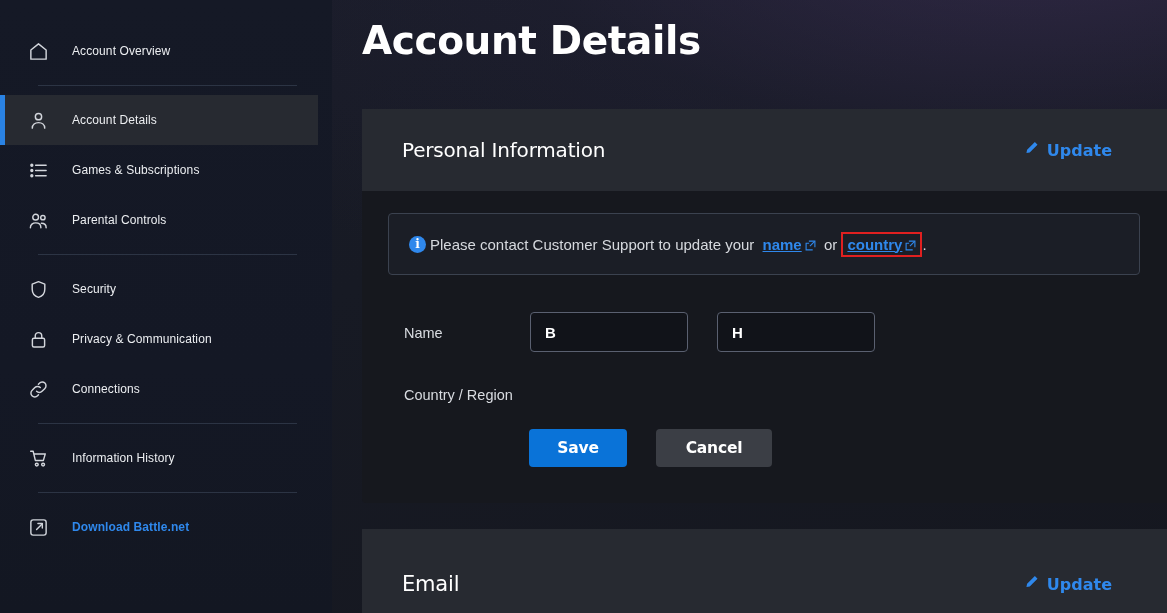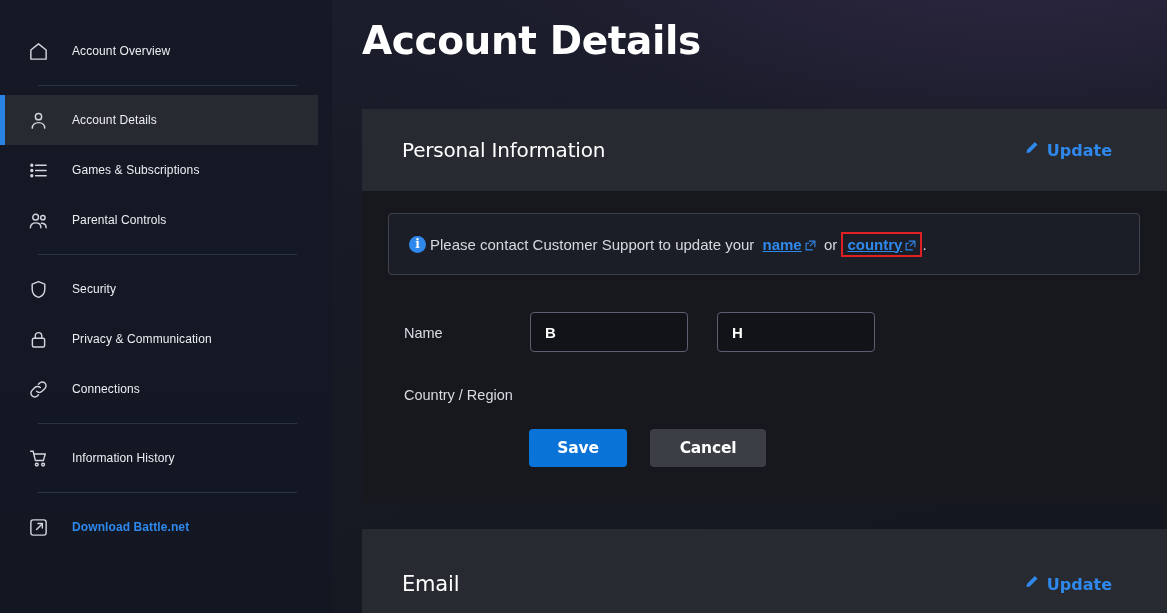--- a/index.html
+++ b/index.html
@@ -234,21 +234,21 @@
     cursor: pointer;
   }
   .sel-chev {
     position: absolute;
     right: 14px; top: 50%;
     transform: translateY(-50%);
     pointer-events: none;
     color: #9ba1ac;
   }
 
-  .btn-row { position: absolute; left: 167px; top: 320px; display: flex; gap: 23px; }
+  .btn-row { position: absolute; left: 167px; top: 320px; display: flex; gap: 29px; }
   .btn {
     height: 38px;
     border: none;
     border-radius: 4px;
     font-size: 15.5px;
     font-weight: bold;
     color: #ffffff;
     cursor: pointer;
     font-family: "DejaVu Sans", sans-serif;
     letter-spacing: -.2px;

